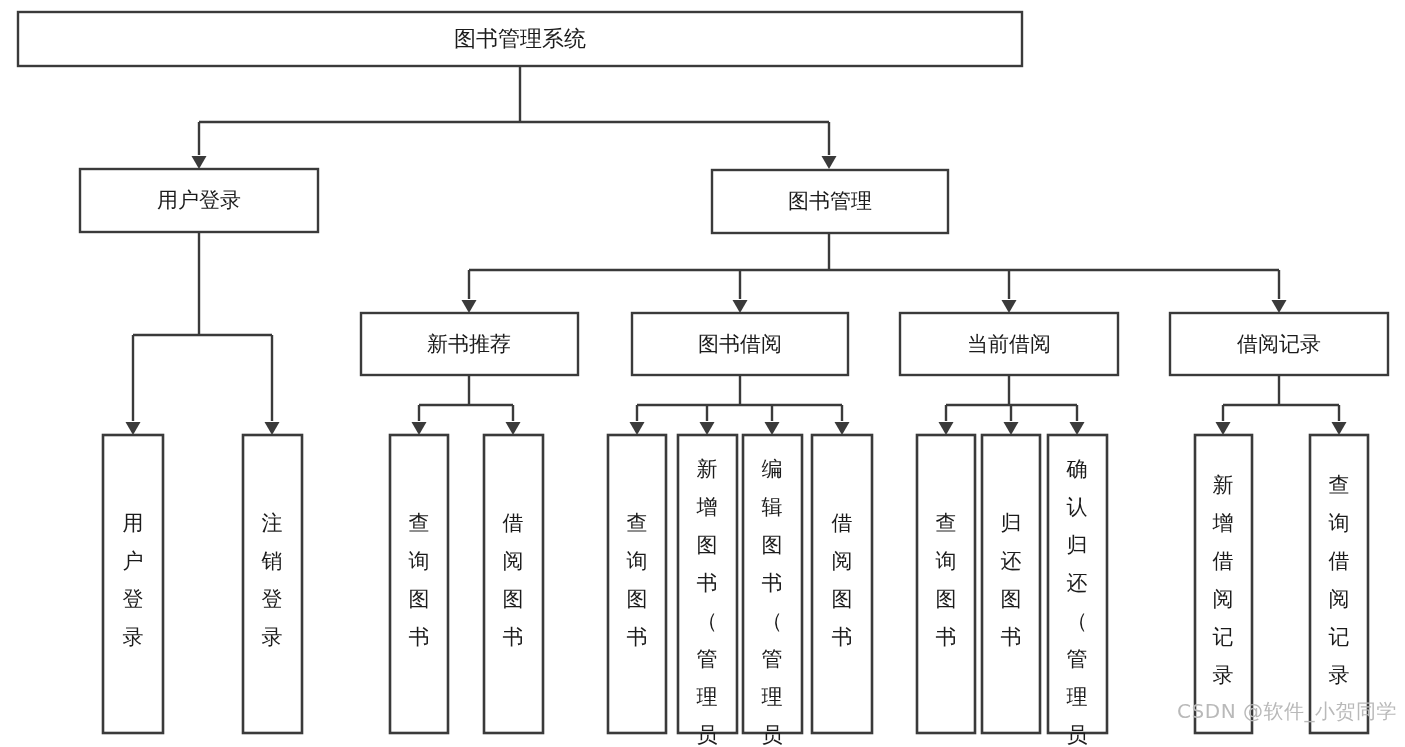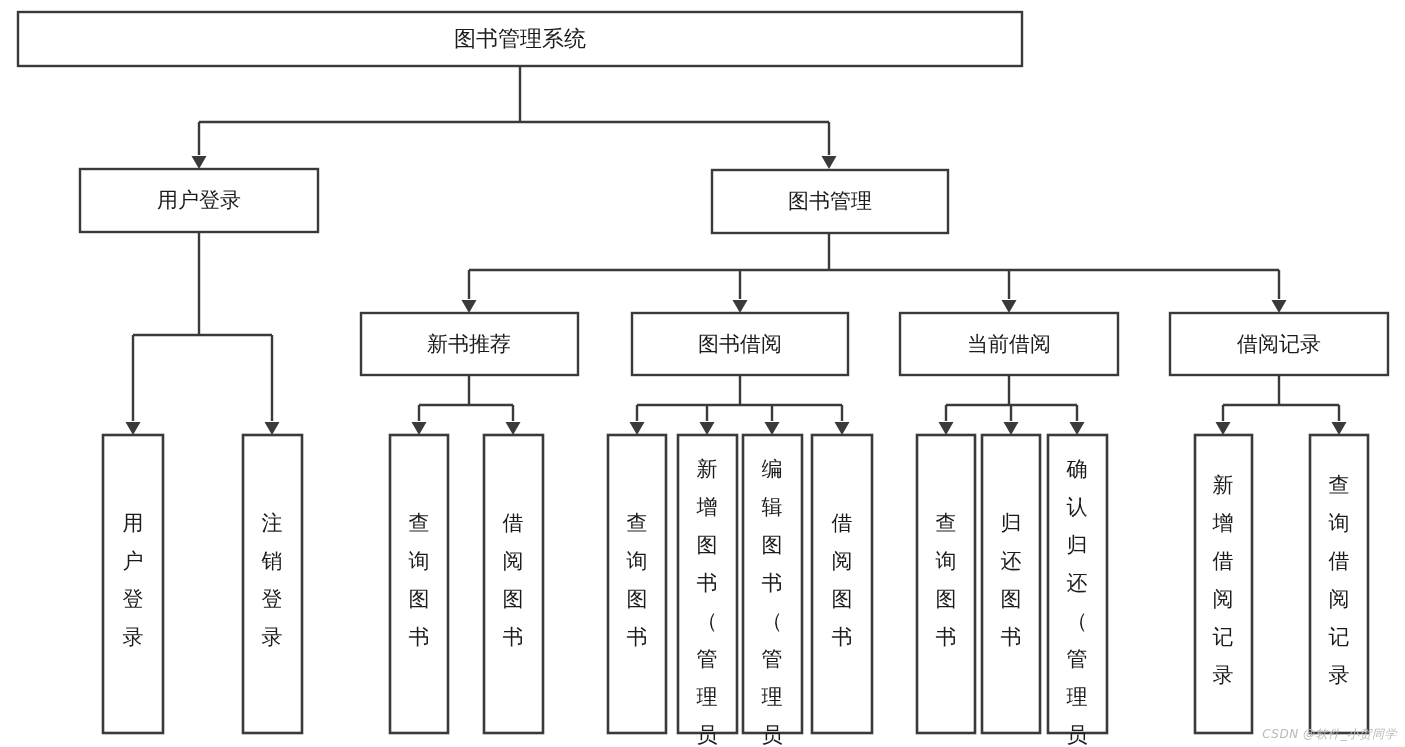--- a/index.html
+++ b/index.html
@@ -56,28 +56,27 @@
     stroke-linecap: butt;
     stroke-linejoin: miter;
   }
   .arrow-head {
     fill: #3a3a3a;
     stroke: none;
   }
   .watermark {
     position: absolute;
     right: 8px;
-    bottom: 4px;
-    font-family: "DejaVu Sans", "Liberation Sans", sans-serif;
-    font-size: 12px;
+    bottom: 22px;
+    font-family: "DejaVu Sans", "Liberation Sans", sans-serif;
+    font-size: 20px;
     color: #b9b9b9;
     letter-spacing: 0.5px;
     white-space: nowrap;
     user-select: none;
-    font-style: italic;
   }
 </style>
 </head>
 <body>
 
 <div id="diagram-root">
 
   <svg id="flowchart" viewBox="0 0 1405 747" xmlns="http://www.w3.org/2000/svg">
 
     <defs>

